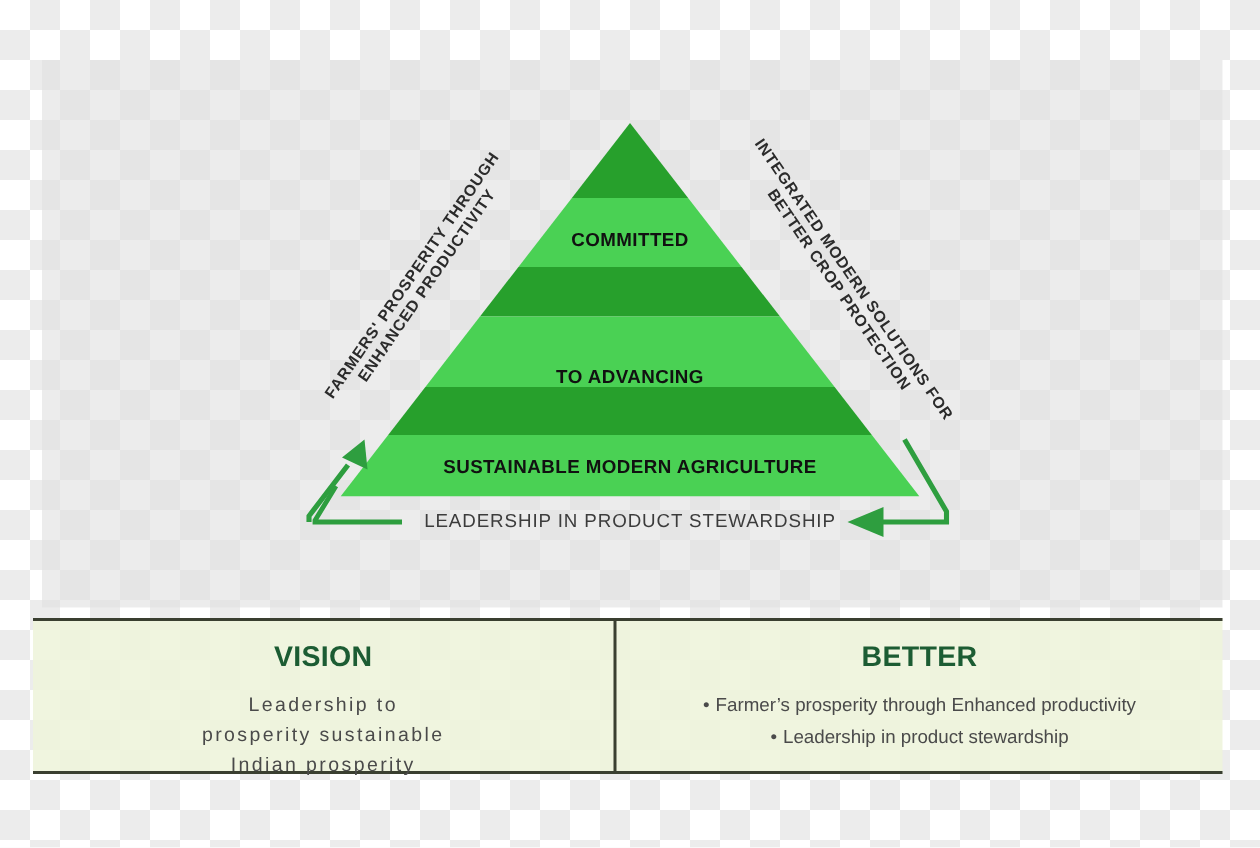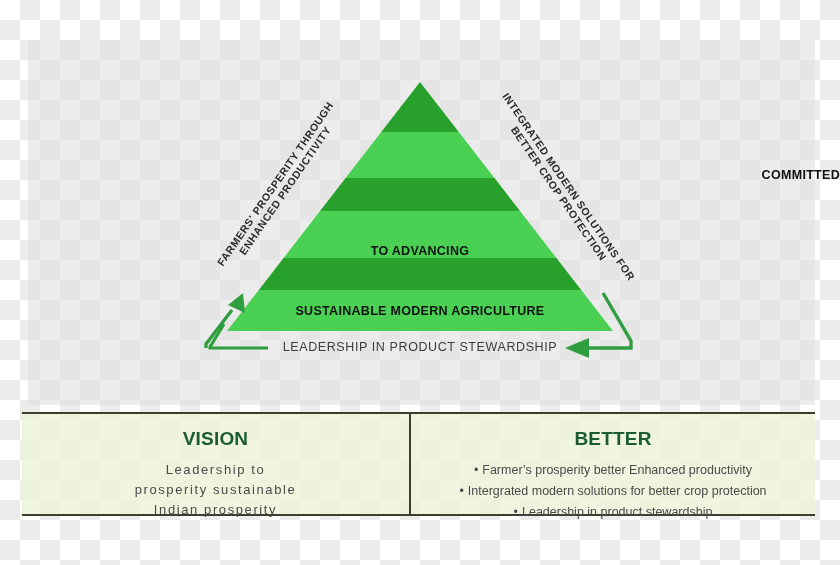--- a/index.html
+++ b/index.html
@@ -75,21 +75,21 @@
   .band-label {
     position: absolute;
     width: 840px;
     left: 0;
     text-align: center;
     font-weight: 700;
     color: #111111;
     font-size: 12.5px;
     letter-spacing: 0.3px;
   }
-  #band-label-0 { top: 168px; text-align: right; }
+  #band-label-0 { top: 153px; }
   #band-label-1 { top: 226px; margin-top: 18px; }
   #band-label-2 { top: 304px; }
   
   .band-label > span { display: inline-block; transform: translateX(0px); }
 
   
   #base-caption {
     position: absolute;
     left: 0;
     top: 340px;
@@ -228,21 +228,20 @@
         <span class="line">prosperity sustainable</span>
         <span class="line">Indian prosperity</span>
       </div>
     </div>
 
     <div id="vm-divider"></div>
 
     <div class="vm-col" id="mission-col">
       <div class="vm-heading">BETTER</div>
       <ul class="mission-list">
-        <li>Farmer’s prosperity better Enhanced productivity</li>
-        <li>Intergrated modern solutions for better crop protection</li>
+        <li>Farmer’s prosperity through Enhanced productivity</li>
         <li>Leadership in product stewardship</li>
       </ul>
     </div>
 
   </div>
 
 </div>
 
 </body></html>

